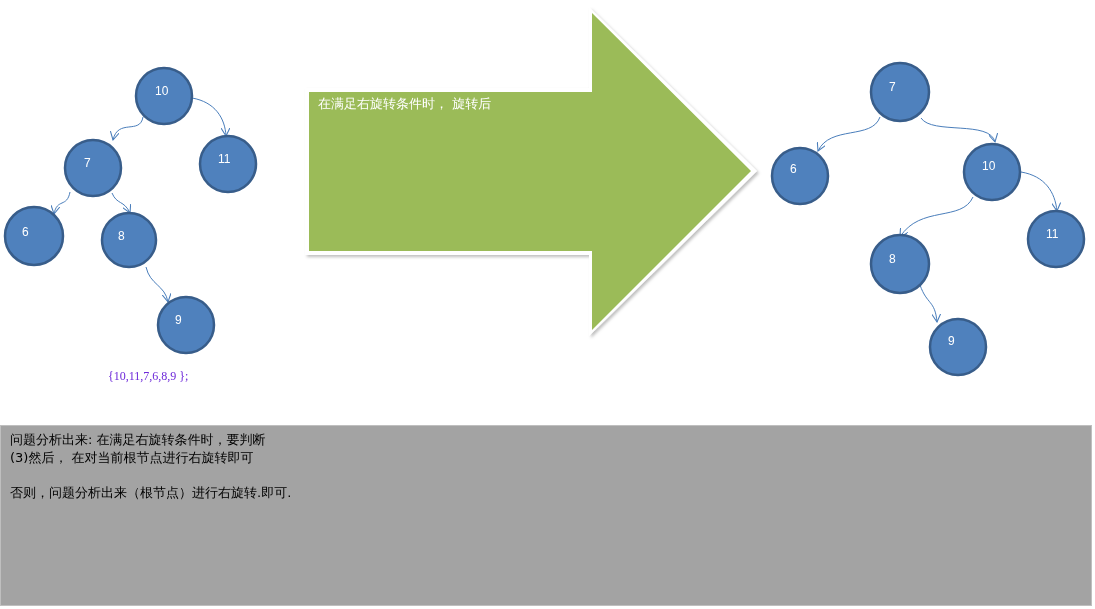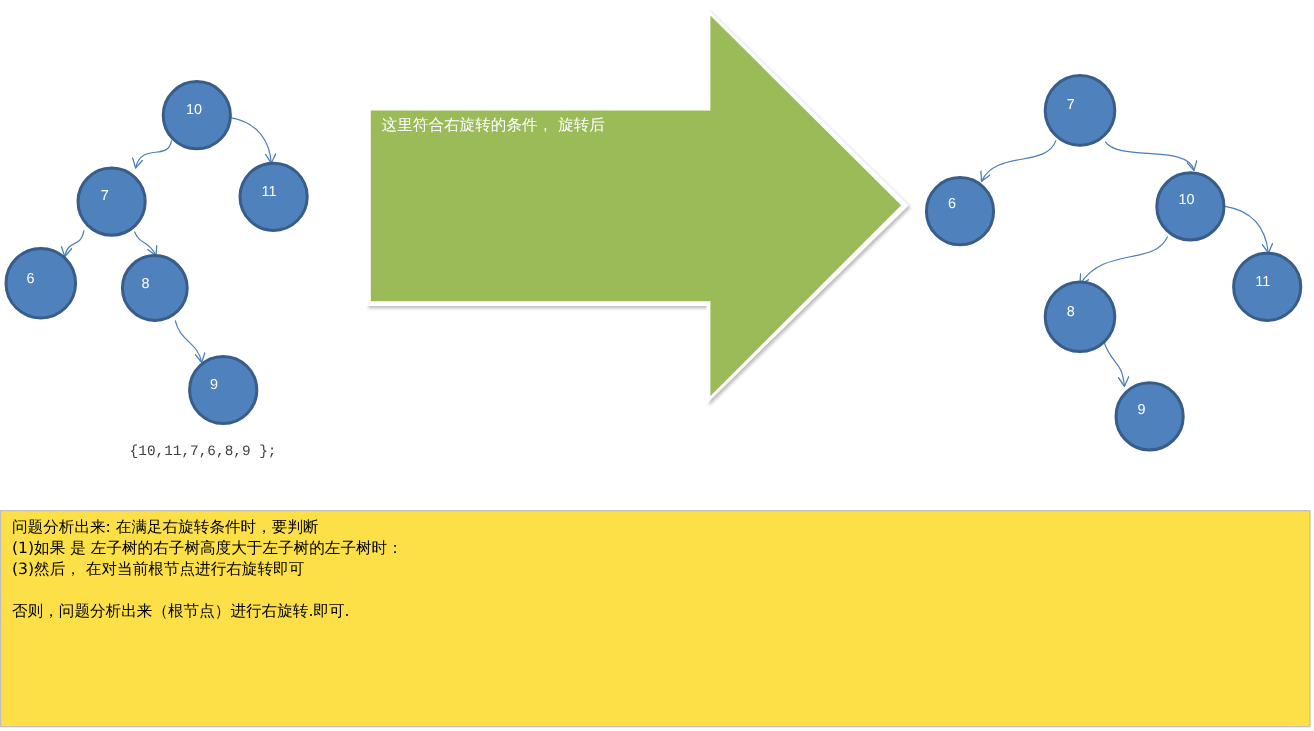--- a/index.html
+++ b/index.html
@@ -2,24 +2,24 @@
 <html><head>
 <meta charset="utf-8">
 <style>
   html, body { margin: 0; padding: 0; background: #ffffff; }
   body { width: 1095px; height: 609px; position: relative; overflow: hidden;
          font-family: "DejaVu Sans", "Liberation Sans", sans-serif; }
   #diagram { position: absolute; left: 0; top: 0; width: 1095px; height: 420px; }
   .node-label { fill: #ffffff; font-size: 12px; font-family: "Liberation Sans", "DejaVu Sans", sans-serif; }
   .arrow-text { position: absolute; left: 318px; top: 95px; color: #ffffff;
                 font-size: 13px; letter-spacing: 0px; white-space: nowrap; }
-  .array-label { position: absolute; left: 108px; top: 369px; font-size: 12px; color: #404040;
-                 font-family: Liberation Mono, monospace; white-space: nowrap; }
+  .array-label { position: absolute; left: 108px; top: 369px; font-size: 12px; color: #6d28d9;
+                 font-family: Liberation Serif, serif; white-space: nowrap; }
   .note-box { position: absolute; left: 0px; top: 425px; width: 1092px; height: 181px;
-              border: 1px solid #bfbfbf; background: #fde047; box-sizing: border-box; padding: 5px 9px; }
+              border: 1px solid #bfbfbf; background: #a3a3a3; box-sizing: border-box; padding: 5px 9px; }
   .note-line { font-size: 13px; line-height: 17.5px; color: #000; white-space: nowrap; min-height: 17.5px; }
 </style>
 </head>
 <body>
 
 <svg id="diagram" width="1095" height="420" viewBox="0 0 1095 420" xmlns="http://www.w3.org/2000/svg">
   <defs>
     <marker id="open-arrow" viewBox="0 0 10 10" refX="9" refY="5" markerWidth="9" markerHeight="9" orient="auto-start-reverse">
       <path d="M0,0 L9,5 L0,10" fill="none" stroke="#4A7EBB" stroke-width="1.2"></path>
     </marker>
@@ -97,22 +97,21 @@
       <circle cx="900" cy="264" r="29" fill="#4F81BD" stroke="#385D8A" stroke-width="2.5"></circle>
       <text class="node-label" x="889" y="263">8</text>
     </g>
     <g>
       <circle cx="958" cy="347" r="28" fill="#4F81BD" stroke="#385D8A" stroke-width="2.5"></circle>
       <text class="node-label" x="948" y="345">9</text>
     </g>
   </g>
 </svg>
 
-<div class="arrow-text">这里符合右旋转的条件， 旋转后</div>
+<div class="arrow-text">在满足右旋转条件时， 旋转后</div>
 <div class="array-label">{10,11,7,6,8,9 };</div>
 
 <div class="note-box">
   <div class="note-line">问题分析出来: 在满足右旋转条件时，要判断</div>
-  <div class="note-line">(1)如果 是 左子树的右子树高度大于左子树的左子树时：</div>
   <div class="note-line">(3)然后， 在对当前根节点进行右旋转即可</div>
   <div class="note-line"></div>
   <div class="note-line">否则，问题分析出来（根节点）进行右旋转.即可.</div>
 </div>
 
 </body></html>

